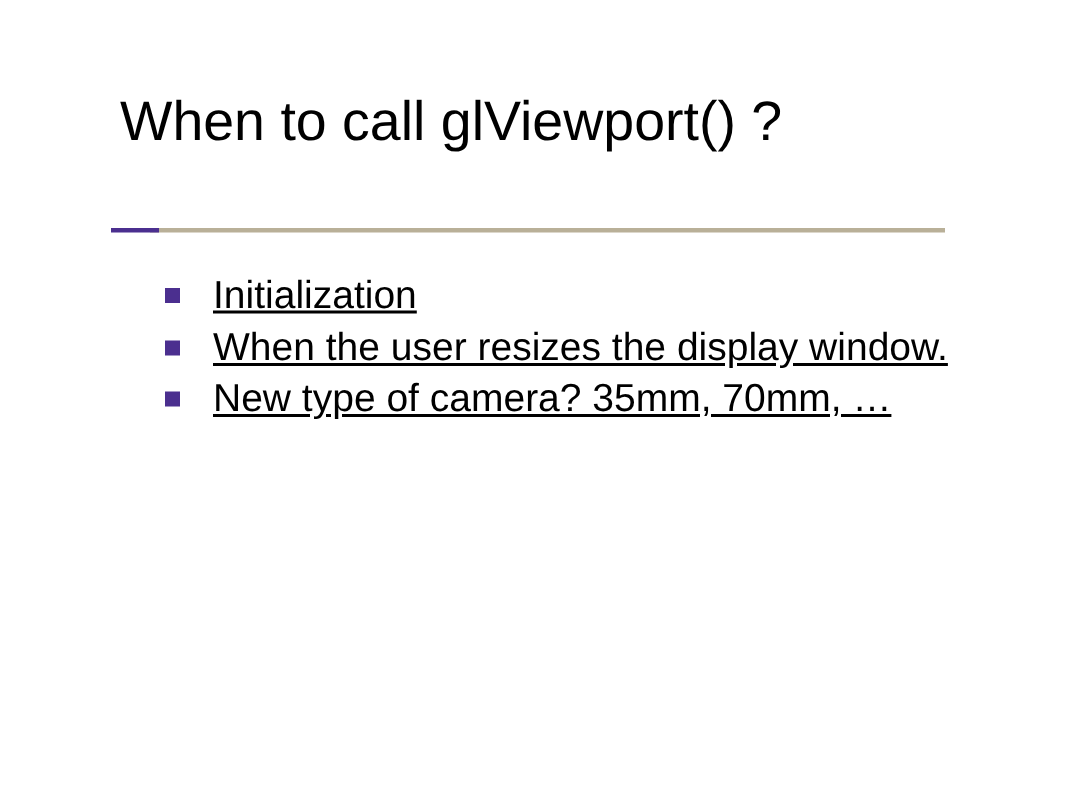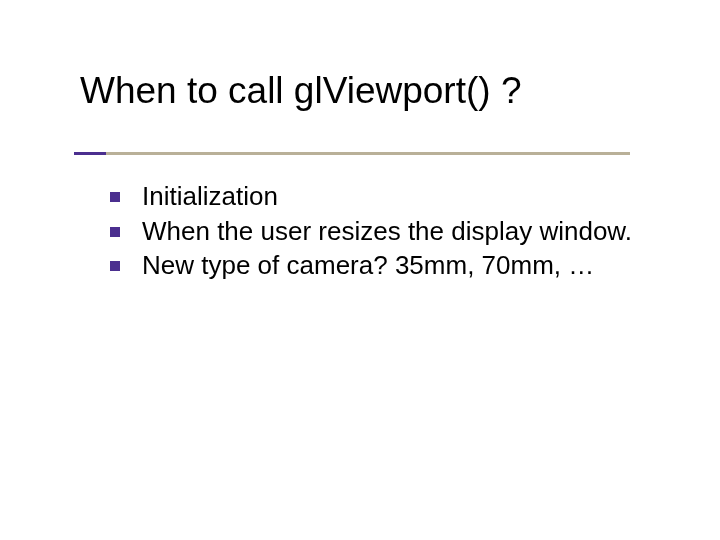--- a/index.html
+++ b/index.html
@@ -14,21 +14,21 @@
   }
   .slide {
     position: relative;
     width: 720px;
     height: 540px;
     box-sizing: border-box;
   }
   .title-block {
     position: absolute;
     left: 80px;
-    top: 70px;
+    top: 60px;
     right: 40px;
   }
   .title-text {
     font-size: 37px;
     font-weight: 400;
     letter-spacing: 0px;
     color: #000;
     line-height: 1.15;
     white-space: nowrap;
   }
@@ -51,20 +51,21 @@
   .body-block {
     position: absolute;
     left: 110px;
     top: 180px;
     right: 60px;
   }
   .bullet-row {
     display: flex;
     align-items: flex-start;
     margin-bottom: 2px;
+    text-decoration: underline;
   }
   .bullet-box {
     width: 10px;
     height: 10px;
     background: #4b2f8f;
     flex: 0 0 auto;
     margin-top: 12px;
     margin-right: 22px;
   }
   .bullet-text {

